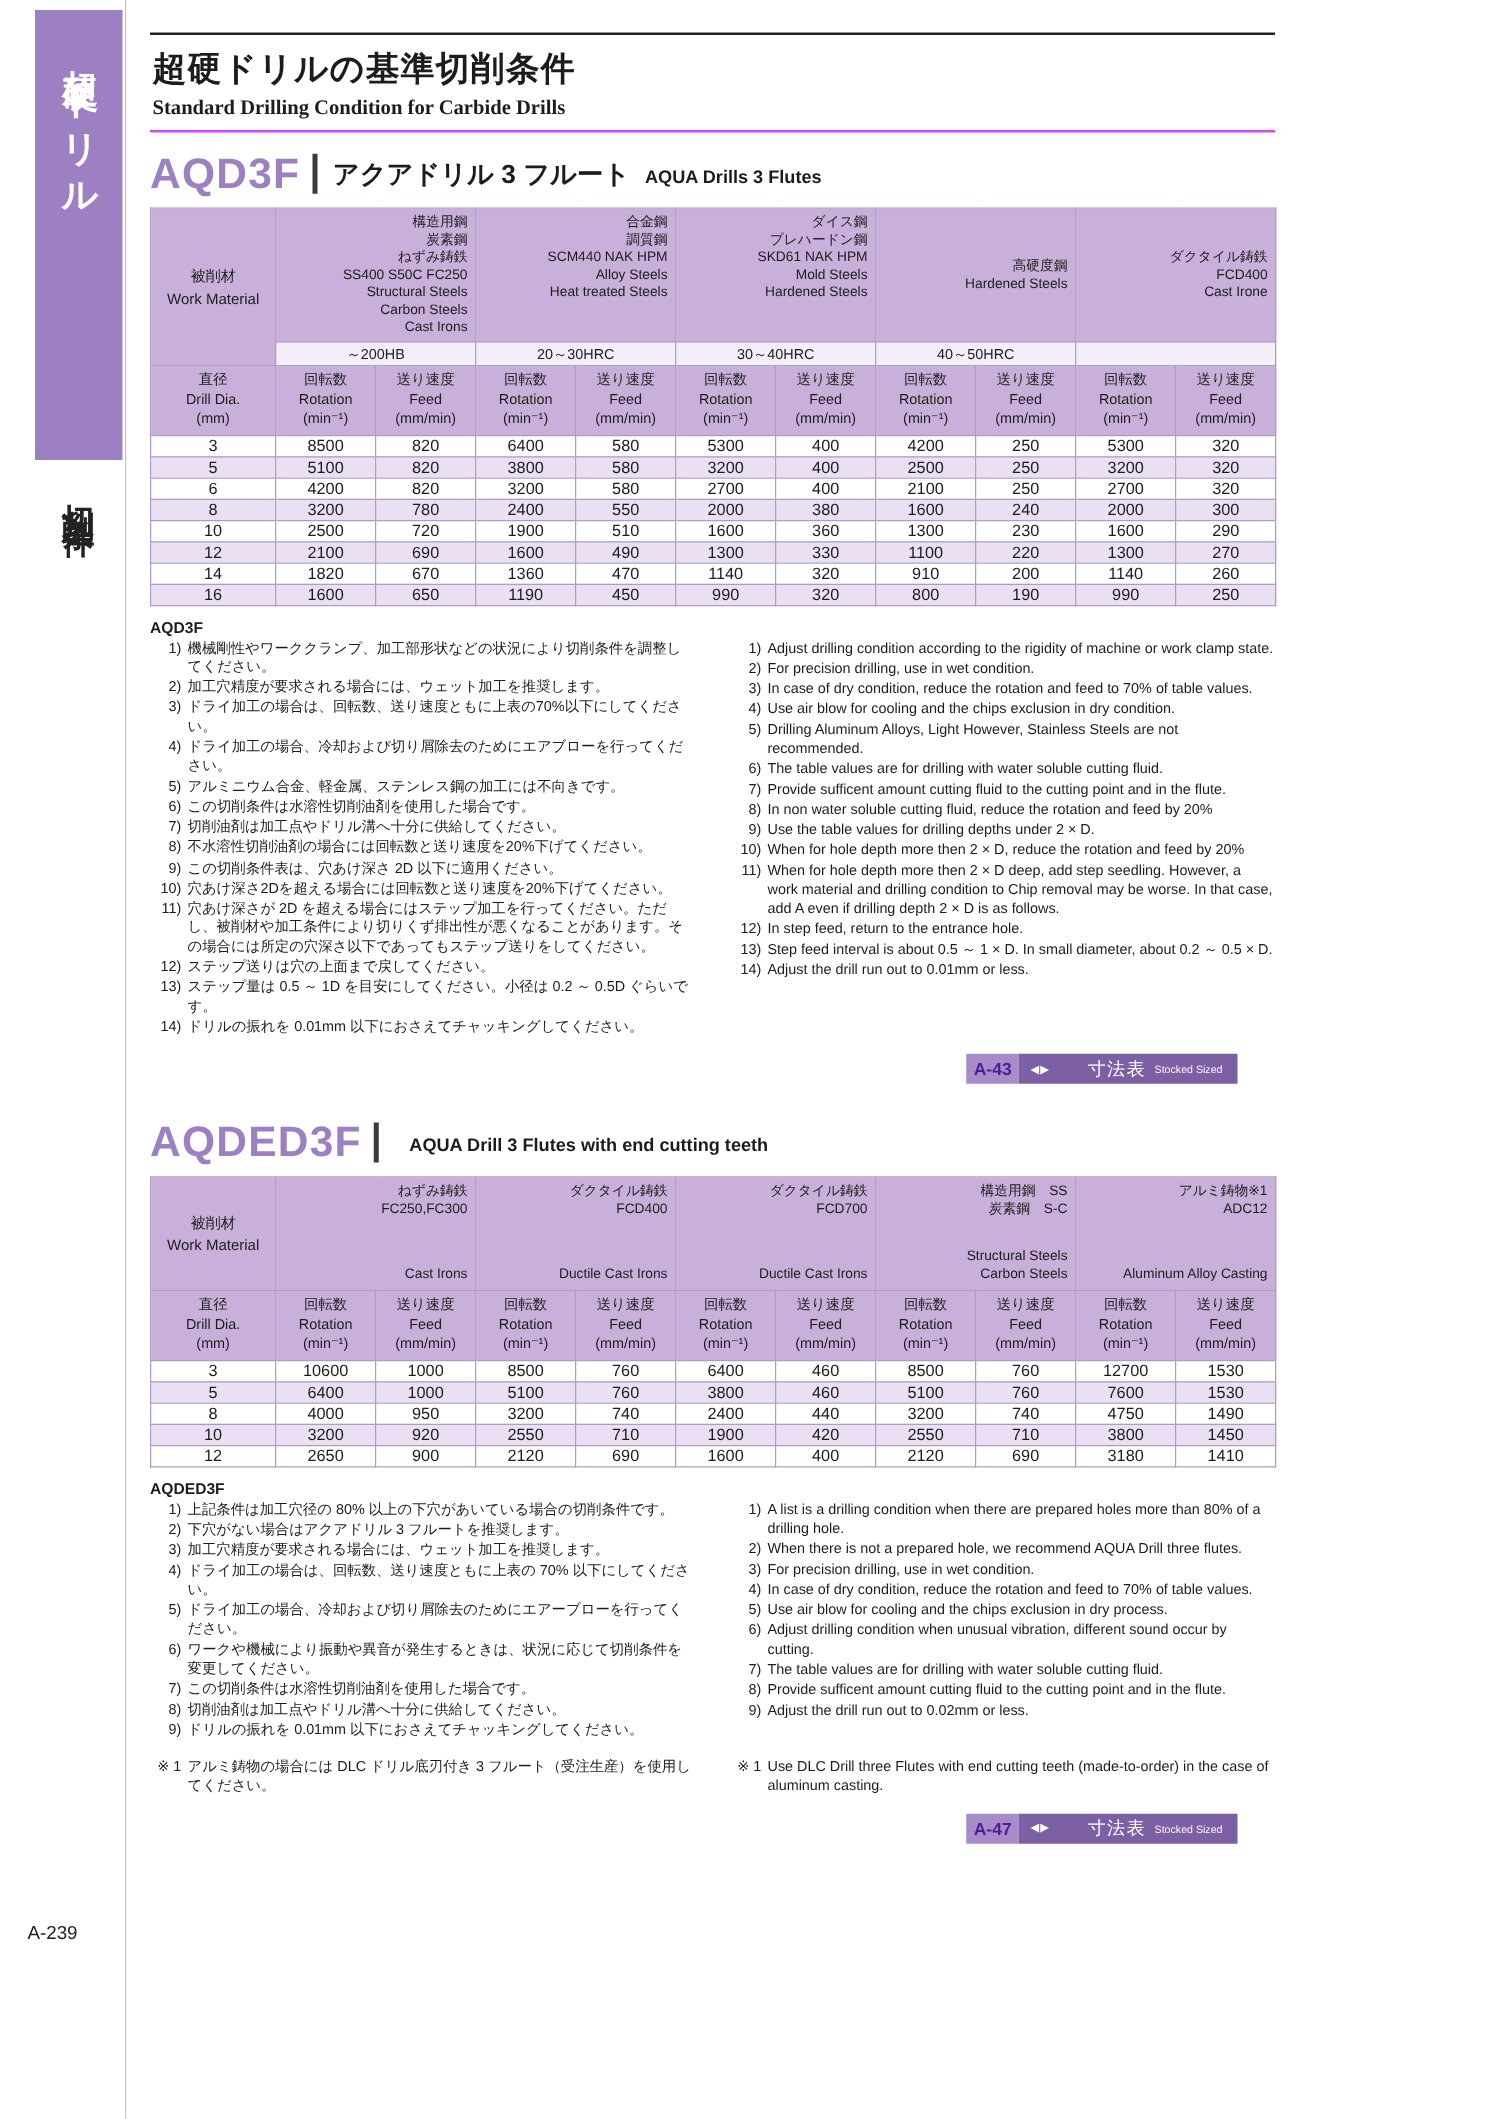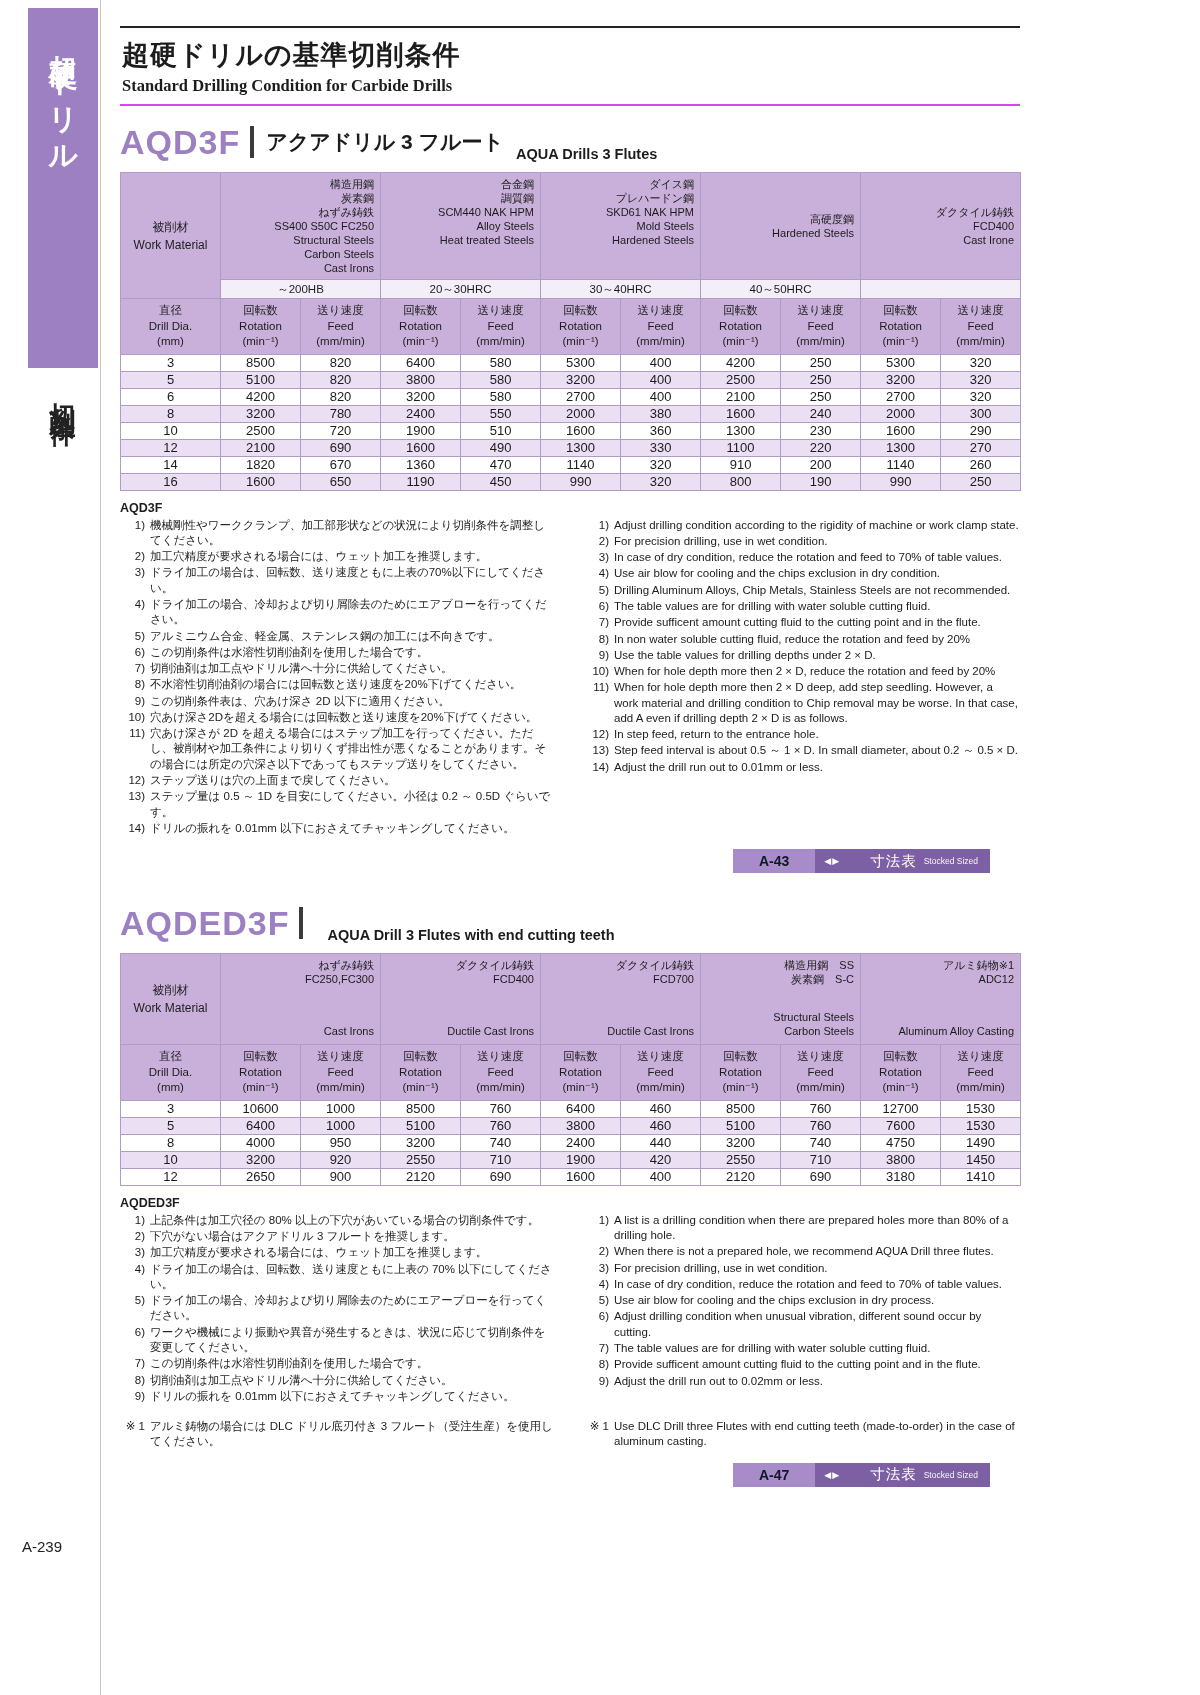--- a/index.html
+++ b/index.html
@@ -28,21 +28,21 @@
   
   .main{position:absolute;left:120px;top:26px;width:900px;}
   .page-header{border-top:2px solid #222;border-bottom:2px solid #d946ef;padding:9px 2px 8px;}
   .page-header h1{font-size:27px;letter-spacing:1px;}
   .page-header h2{font-size:16.5px;margin-top:3px;font-family:Liberation Serif, serif;}
 
   .sec-title{display:flex;align-items:center;margin:16px 0 10px;}
   .model{color:var(--purple);font-size:34px;font-weight:bold;letter-spacing:1px;line-height:1;}
   .tbar{width:4px;height:32px;background:#3a3a3a;margin:0 12px 0 10px;}
   .sec-title .jp{font-size:21px;font-weight:bold;white-space:nowrap;}
-  .sec-title .en{font-size:14.5px;font-weight:bold;margin-left:12px;padding-top:6px;white-space:nowrap;margin-top:18px;}
+  .sec-title .en{font-size:14.5px;font-weight:bold;margin-left:12px;padding-top:6px;white-space:nowrap;}
   .s2{margin-top:30px;}
 
   
   table.drill{border-collapse:collapse;width:900px;table-layout:fixed;}
   table.drill th,table.drill td{border:1px solid var(--bd);}
   th.wm-cell{background:var(--head);font-weight:normal;font-size:12px;text-align:center;
              vertical-align:middle;line-height:1.5;}
   th.mat-cell{background:var(--head);font-weight:normal;text-align:right;vertical-align:top;padding:4px 6px;}
   .mat-wrap{display:flex;flex-direction:column;}
   .t1 .mat-wrap{height:98px;}
@@ -62,22 +62,22 @@
   .notes-cols{display:flex;gap:28px;}
   .ncol{width:436px;}
   .note{display:flex;font-size:11.5px;line-height:1.33;margin-bottom:1px;}
   .note-num{min-width:25px;text-align:right;margin-right:5px;flex:none;}
   .note-text{flex:1;}
   .foot-row{margin-top:14px;}
 
   
   .badge-row{display:flex;justify-content:flex-end;margin:12px 30px 0 0;}
   .badge{display:flex;height:24px;cursor:pointer;}
-  .badge-ref{background:var(--purple-lt);color:#0f172a;font-weight:bold;font-size:14px;
-             padding:0 26px;display:flex;align-items:center;}
+  .badge-ref{background:var(--purple-lt);color:#4c1d95;font-weight:bold;font-size:14px;
+             padding:0 6px;display:flex;align-items:center;}
   .badge-main{background:var(--purple-dk);color:#fff;display:flex;align-items:center;gap:7px;
               padding:0 12px 0 9px;}
   .badge-icon{font-size:9px;letter-spacing:1px;}
   .badge-label{font-weight:normal;font-size:14.5px;letter-spacing:1px;margin-left:23px;}
   .badge-sub{font-size:8.5px;opacity:.95;}
 
   .page-num{position:absolute;left:22px;top:1538px;font-size:15px;color:#222;}
 </style>
 </head>
 <body>
@@ -428,21 +428,21 @@
               <div class="note">
                 <span class="note-num">3)</span>
                 <span class="note-text">In case of dry condition, reduce the rotation and feed to 70% of table values.</span>
               </div>
               <div class="note">
                 <span class="note-num">4)</span>
                 <span class="note-text">Use air blow for cooling and the chips exclusion in dry condition.</span>
               </div>
               <div class="note">
                 <span class="note-num">5)</span>
-                <span class="note-text">Drilling Aluminum Alloys, Chip Metals, Stainless Steels are not recommended.</span>
+                <span class="note-text">Drilling Aluminum Alloys, Light However, Stainless Steels are not recommended.</span>
               </div>
               <div class="note">
                 <span class="note-num">6)</span>
                 <span class="note-text">The table values are for drilling with water soluble cutting fluid.</span>
               </div>
               <div class="note">
                 <span class="note-num">7)</span>
                 <span class="note-text">Provide sufficent amount cutting fluid to the cutting point and in the flute.</span>
               </div>
               <div class="note">

